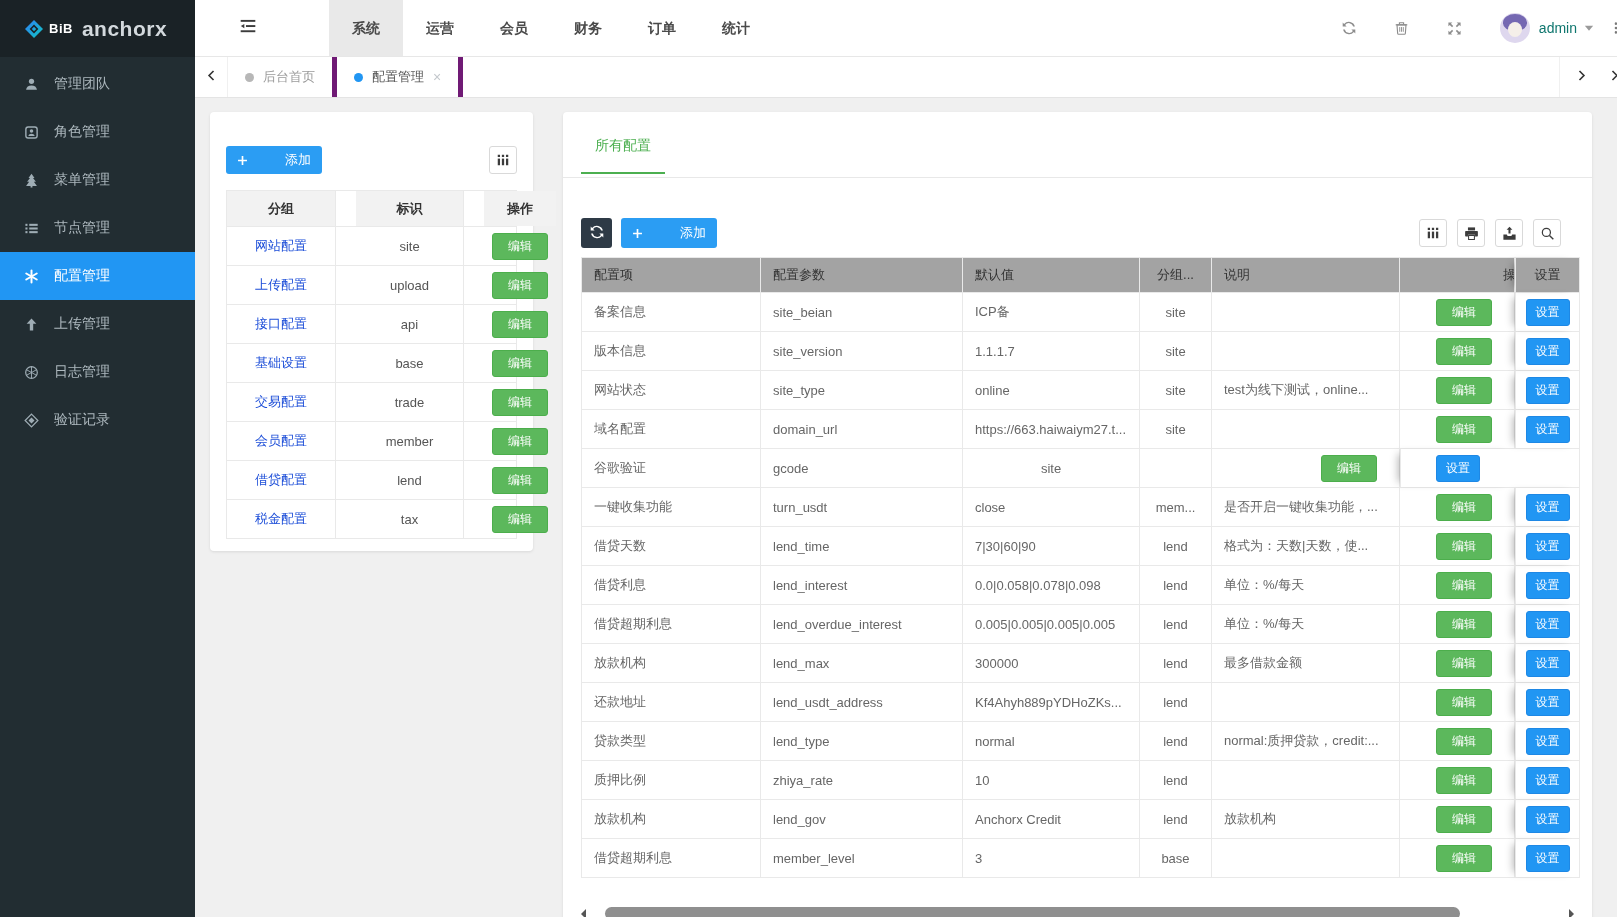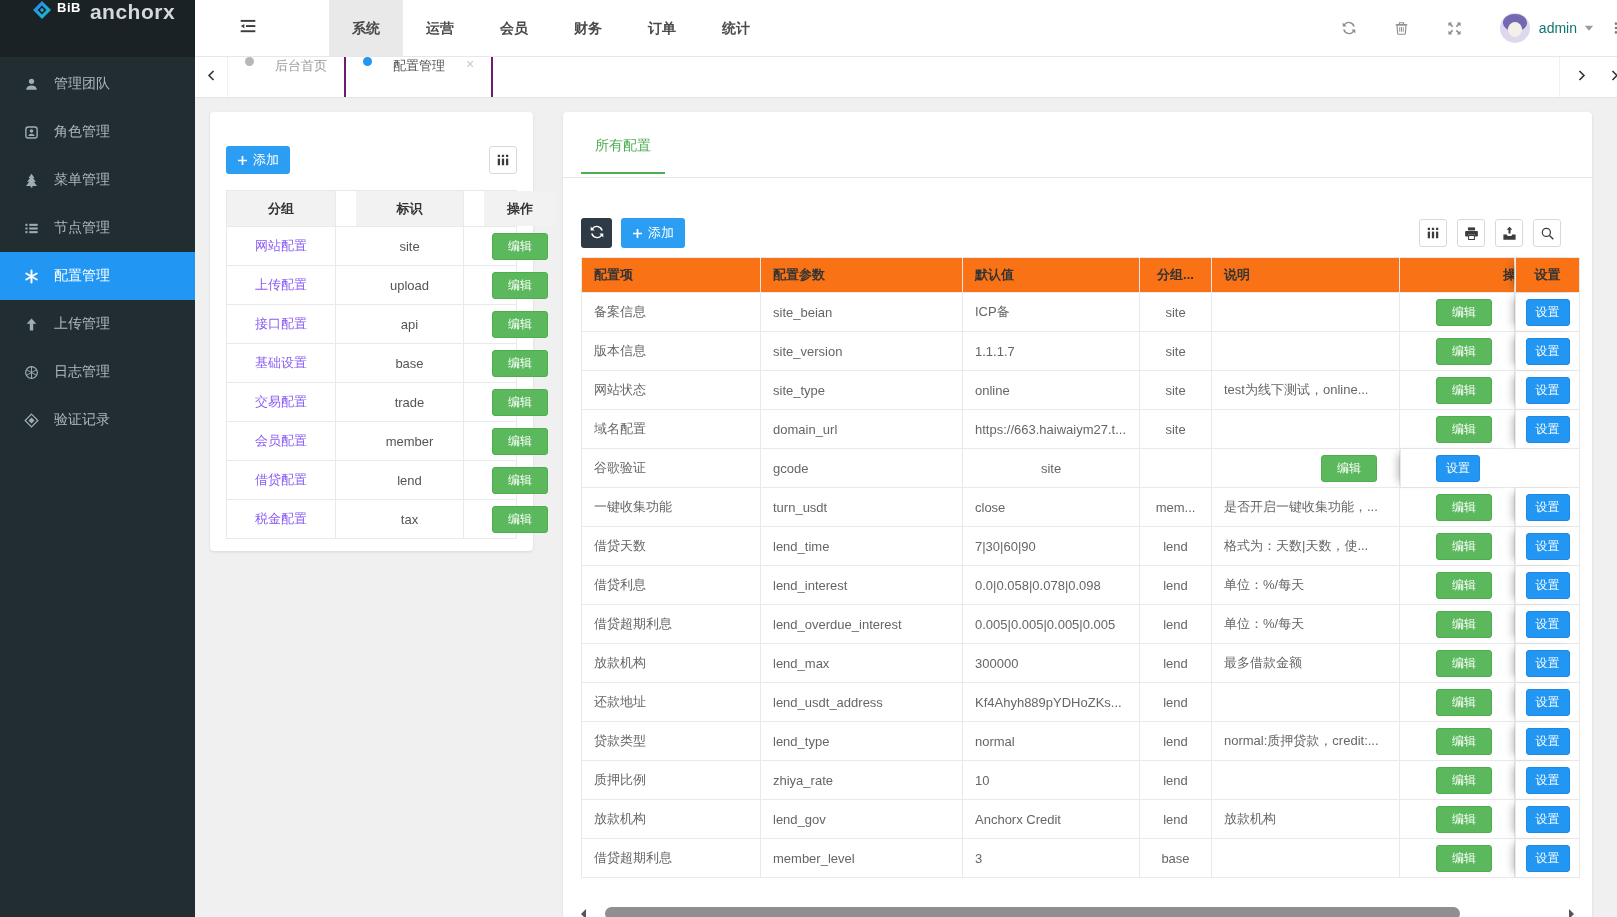--- a/index.html
+++ b/index.html
@@ -1,21 +1,21 @@
 <!DOCTYPE html>
 <html><head>
 <meta charset="utf-8">
 <style>
   * { margin:0; padding:0; box-sizing:border-box; }
   html,body { width:1617px; height:917px; overflow:hidden; }
   body { font-family:"Liberation Sans","DejaVu Sans",sans-serif; background:#f0f0f0; position:relative; color:#555; }
 
   
   .sidebar { position:absolute; left:0; top:0; width:195px; height:100%; background:#222d32; z-index:5; }
-  .logo { height:57px; background:#1a2226; display:flex; padding-left:32px; }
+  .logo { height:57px; background:#1a2226; display:flex; align-items:center; padding-left:24px; }
   .logo-diamond { width:20px; height:20px; flex:0 0 20px; }
   .logo-bib { color:#ffffff; font-weight:bold; font-size:13px; margin-left:5px; letter-spacing:.5px; }
   .logo-anchorx { color:#d3d9dd; font-weight:bold; font-size:21px; margin-left:9px; letter-spacing:.5px; }
   .menu { padding-top:3px; }
   .menu-item { height:48px; display:flex; align-items:center; padding-left:23px; color:#aeb9bf; font-size:14px; cursor:pointer; }
   .menu-item .mi-icon { width:17px; height:17px; margin-right:14px; display:flex; align-items:center; justify-content:center; color:#9fadb5; }
   .menu-item.active { background:#2196f3; color:#fff; }
   .menu-item.active .mi-icon { color:#fff; }
 
   
@@ -29,62 +29,62 @@
   .avatar { width:30px; height:30px; border-radius:50%; overflow:hidden; background:#ded7ee; position:relative; flex:0 0 30px; cursor:pointer; }
   .avatar::before { content:""; position:absolute; left:3px; top:1px; width:24px; height:17px; border-radius:50% 50% 46% 46%; background:#7568b2; }
   .avatar::after { content:""; position:absolute; left:8px; top:9px; width:14px; height:15px; border-radius:50%; background:#f5efe9; }
   .user-name { margin-left:9px; font-size:14px; color:#0f766e; cursor:pointer; }
   .caret { margin-left:6px; color:#9a9a9a; display:flex; cursor:pointer; }
   .kebab { margin-left:14px; color:#7a7a7a; display:flex; cursor:pointer; }
 
   
   .tabsbar { position:absolute; left:195px; top:57px; right:0; height:41px; background:#fff; border-bottom:1px solid #e4e4e4; display:flex; align-items:stretch; z-index:3; }
   .tab-nav-btn { width:33px; display:flex; align-items:center; justify-content:center; color:#333; cursor:pointer; border-right:1px solid #f0f0f0; }
-  .bc-tab { display:flex; padding:0 17px; border-right:2px solid #701a75; font-size:13px; color:#9b9b9b; cursor:pointer; white-space:nowrap;gap:12px; }
+  .bc-tab { display:flex; align-items:center; padding:0 17px; border-right:5px solid #701a75; font-size:13px; color:#9b9b9b; cursor:pointer; white-space:nowrap; }
   .bc-dot { width:9px; height:9px; border-radius:50%; background:#b7b7b7; margin-right:9px; flex:0 0 9px; }
   .bc-tab.active { color:#555; }
   .bc-tab.active .bc-dot { background:#2196f3; }
   .bc-close { margin-left:9px; color:#c3c7cc; font-size:14px; line-height:1; }
   .tabs-right { margin-left:auto; display:flex; align-items:stretch; }
   .tab-nav-btn.right { border-right:none; border-left:1px solid #f0f0f0; width:44px; }
   .tab-more { width:22px; display:flex; align-items:center; justify-content:center; color:#333; overflow:hidden; margin-right:-8px; cursor:pointer; }
 
   
   .content { position:absolute; left:195px; top:98px; right:0; bottom:0; background:#f0f0f0; }
   .card { position:absolute; background:#fff; border-radius:4px; box-shadow:0 1px 3px rgba(0,0,0,.10); }
 
   
   .left-card { left:15px; top:14px; width:323px; height:439px; padding:0 16px; }
   .left-toolbar { margin-top:34px; height:28px; display:flex; justify-content:space-between; align-items:center; }
-  .btn-add { height:28px; background:#2b9df3; color:#fff; border:none; border-radius:3px; font-size:13px; display:flex; align-items:center; padding:0 11px; cursor:pointer; font-family:inherit; }
+  .btn-add { height:28px; background:#2b9df3; color:#fff; border:none; border-radius:3px; font-size:13px; display:flex; align-items:center; padding:0 11px; cursor:pointer; font-family:inherit;gap:32px; }
   .btn-add .plus { margin-right:5px; display:flex; }
   .icon-btn { width:28px; height:28px; background:#fff; border:1px solid #d9d9d9; border-radius:3px; display:flex; align-items:center; justify-content:center; color:#3c3c3c; cursor:pointer; }
   .ltable { margin-top:16px; border:1px solid #e9e9e9; border-bottom:none; font-size:13px; }
   .lrow { display:grid; grid-template-columns:109px 108px 72px; border-bottom:1px solid #e9e9e9;gap:20px; }
   .lrow > div { height:38px; display:flex; align-items:center; justify-content:center; border-right:1px solid #e9e9e9; overflow:hidden; }
   .lrow > div:last-child { border-right:none; }
   .lrow.lhead > div { height:35px; background:#f2f2f2; font-weight:bold; color:#333; }
-  .llink { color:#8b5cf6; cursor:pointer; }
+  .llink { color:#1d4ed8; cursor:pointer; }
   .btn-edit { background:#5cb85c; border:1px solid #4cae4c; color:#fff; font-size:12px; border-radius:3px; padding:4px 15px; cursor:pointer; font-family:inherit; white-space:nowrap; }
   .btn-set { background:#2196f3; border:1px solid #1e88e5; color:#fff; font-size:12px; border-radius:3px; padding:4px 9px; cursor:pointer; font-family:inherit; white-space:nowrap; }
 
   
   .main-card { left:368px; top:14px; width:1029px; height:880px; }
   .tab-head { height:66px; border-bottom:1px solid #e8e8e8; padding:24px 18px 0; }
   .tab-item { display:inline-block; padding:0 14px 17px; color:#4caf50; font-size:14px; border-bottom:2px solid #4caf50; margin-bottom:-1px; cursor:pointer; }
   .main-toolbar { margin:40px 18px 9px; height:30px; display:flex; align-items:center; }
   .btn-dark { width:31px; height:30px; background:#2e3a46; border:none; border-radius:3px; color:#fff; display:flex; align-items:center; justify-content:center; cursor:pointer; }
   .btn-add.main { margin-left:9px; height:30px; }
   .tool-icons { margin-left:auto; display:flex; gap:10px; margin-right:13px; }
 
   .gtable { margin:0 18px; width:999px; border:1px solid #e9e9e9; border-bottom:none; font-size:13px; color:#666; }
   .grow { display:grid; grid-template-columns:179px 202px 177px 72px 188px 115px 64px; border-bottom:1px solid #e9e9e9; background:#fff; }
   .grow > div { height:38px; display:flex; align-items:center; padding:0 12px; border-right:1px solid #e9e9e9; overflow:hidden; white-space:nowrap; }
   .grow > div:last-child { border-right:none; }
-  .grow.ghead > div { height:34px; background:#f97316; font-weight:bold; color:#333; }
+  .grow.ghead > div { height:34px; background:#a3a3a3; font-weight:normal; color:#333; }
   .grow .c4 { justify-content:center; padding:0 4px; }
   .grow .c6 { justify-content:flex-end; padding-right:22px; }
   .grow.ghead .c6 { padding-right:0; }
   .grow.ghead .c6 .hclip { transform:translateX(15px); }
   .grow .c7 { justify-content:center; padding:0 6px; border-left:1px solid #e9e9e9; box-shadow:-7px 0 8px -5px rgba(0,0,0,.28); position:relative; }
 
   
   .hscroll { margin:29px 18px 0; height:13px; display:flex; align-items:center; position:relative; }
   .hs-arrow { width:0; height:0; border:5px solid transparent; cursor:pointer; }
   .hs-arrow.left { border-right-color:#555; border-left-width:0; }

